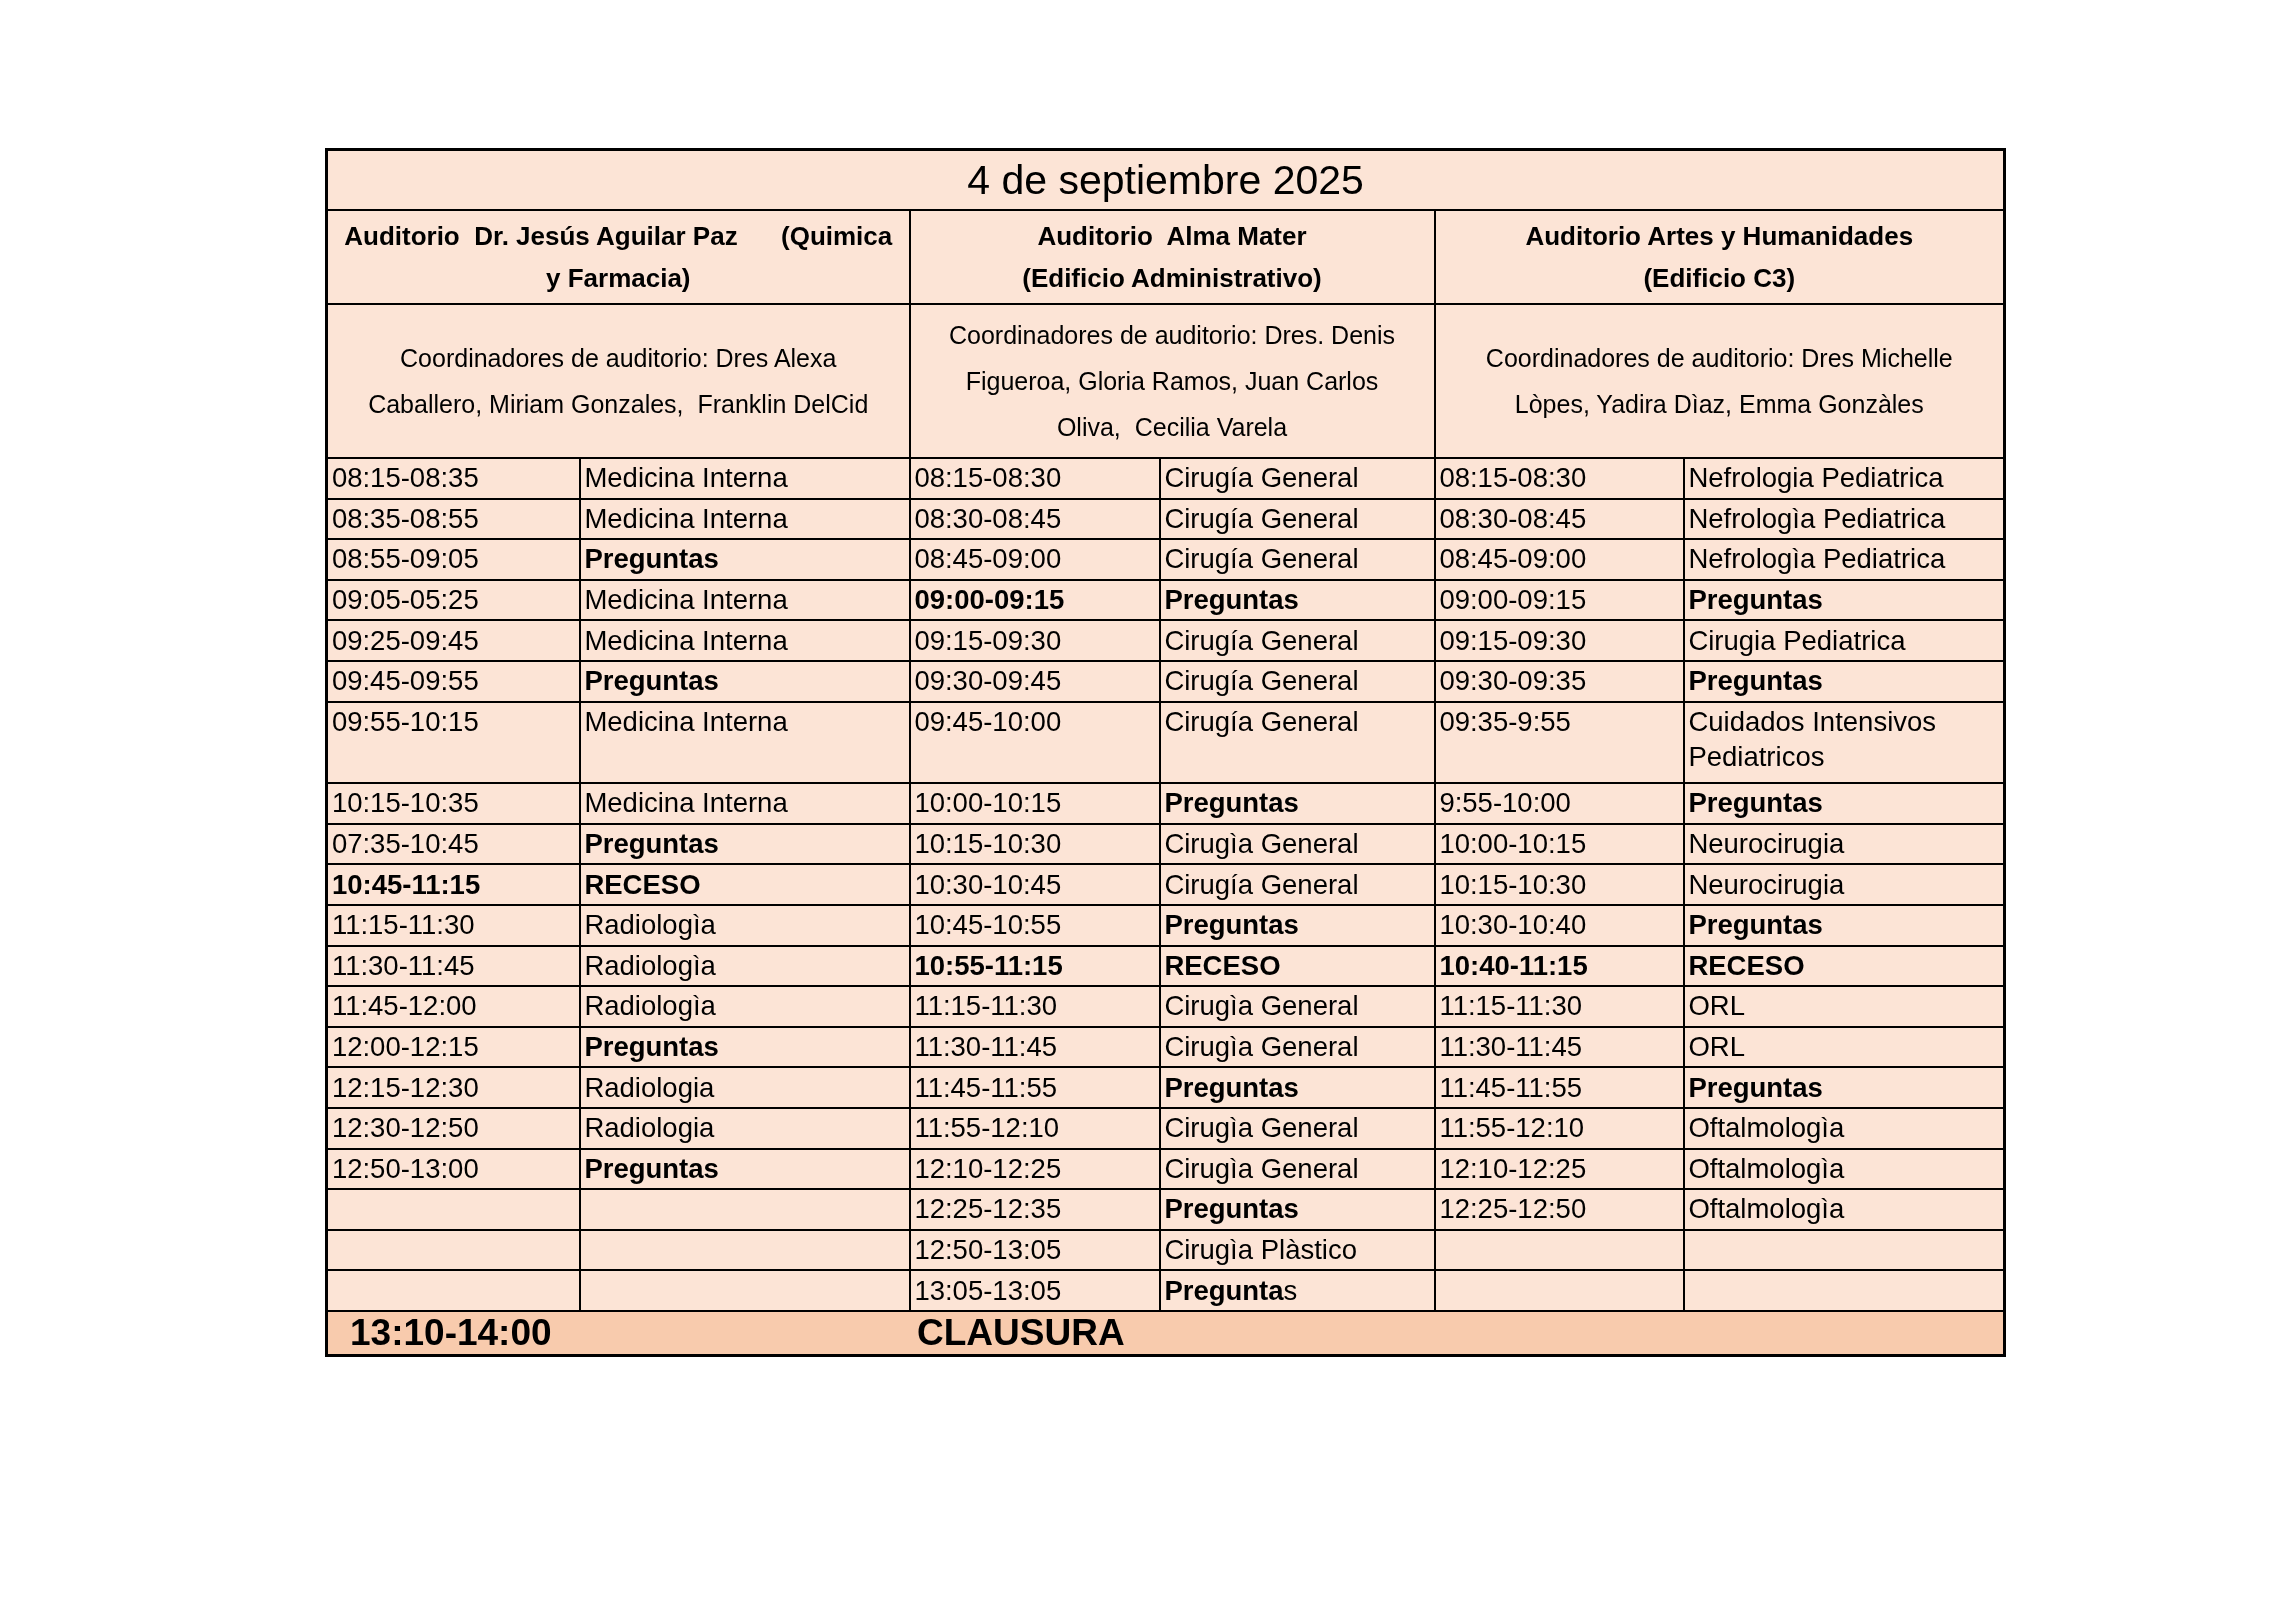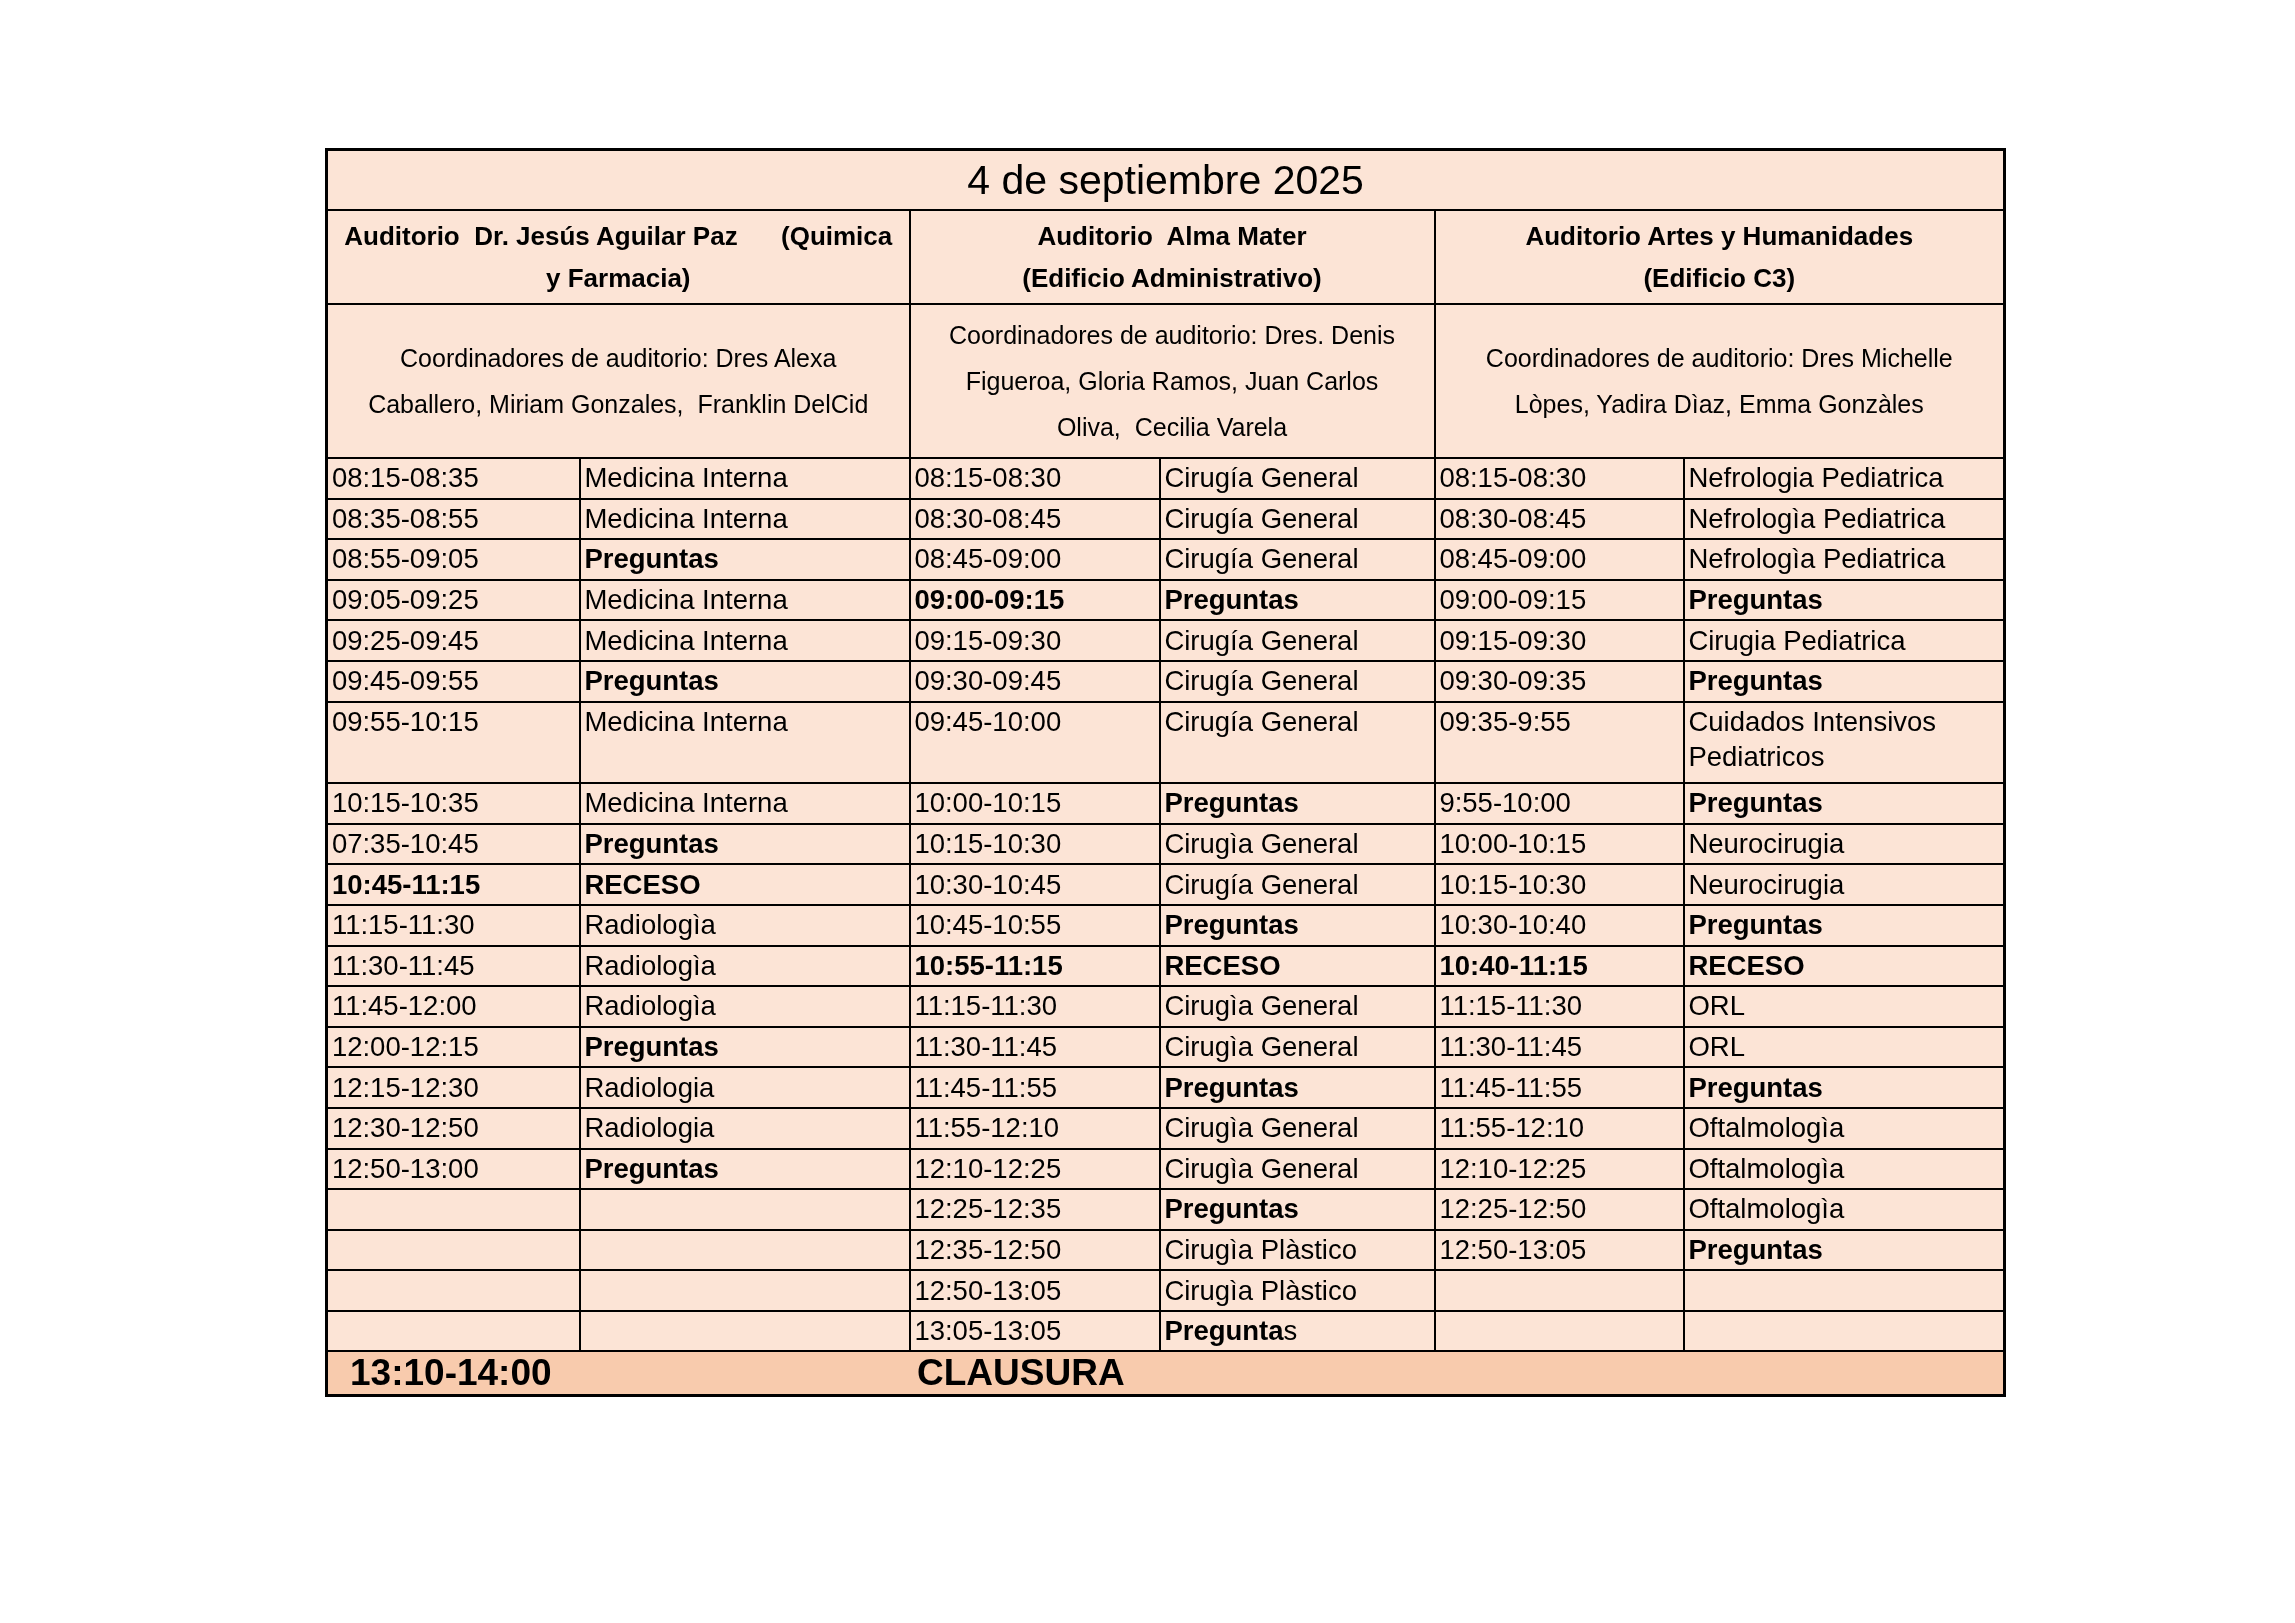--- a/index.html
+++ b/index.html
@@ -92,21 +92,21 @@
         </tr>
         <tr class="data-row">
           <td>08:55-09:05</td>
           <td class="bd">Preguntas</td>
           <td>08:45-09:00</td>
           <td>Cirugía General</td>
           <td>08:45-09:00</td>
           <td>Nefrologìa Pediatrica</td>
         </tr>
         <tr class="data-row">
-          <td>09:05-09:25</td>
+          <td>09:05-05:25</td>
           <td>Medicina Interna</td>
           <td class="bd">09:00-09:15</td>
           <td class="bd">Preguntas</td>
           <td>09:00-09:15</td>
           <td class="bd">Preguntas</td>
         </tr>
         <tr class="data-row">
           <td>09:25-09:45</td>
           <td>Medicina Interna</td>
           <td>09:15-09:30</td>
@@ -214,28 +214,20 @@
           <td></td>
           <td></td>
           <td>12:25-12:35</td>
           <td class="bd">Preguntas</td>
           <td>12:25-12:50</td>
           <td>Oftalmologìa</td>
         </tr>
         <tr class="data-row">
           <td></td>
           <td></td>
-          <td>12:35-12:50</td>
-          <td>Cirugìa Plàstico</td>
-          <td>12:50-13:05</td>
-          <td class="bd">Preguntas</td>
-        </tr>
-        <tr class="data-row">
-          <td></td>
-          <td></td>
           <td>12:50-13:05</td>
           <td>Cirugìa Plàstico</td>
           <td></td>
           <td></td>
         </tr>
         <tr class="data-row">
           <td></td>
           <td></td>
           <td>13:05-13:05</td>
           <td><span class="bd">Pregunta</span>s</td>

